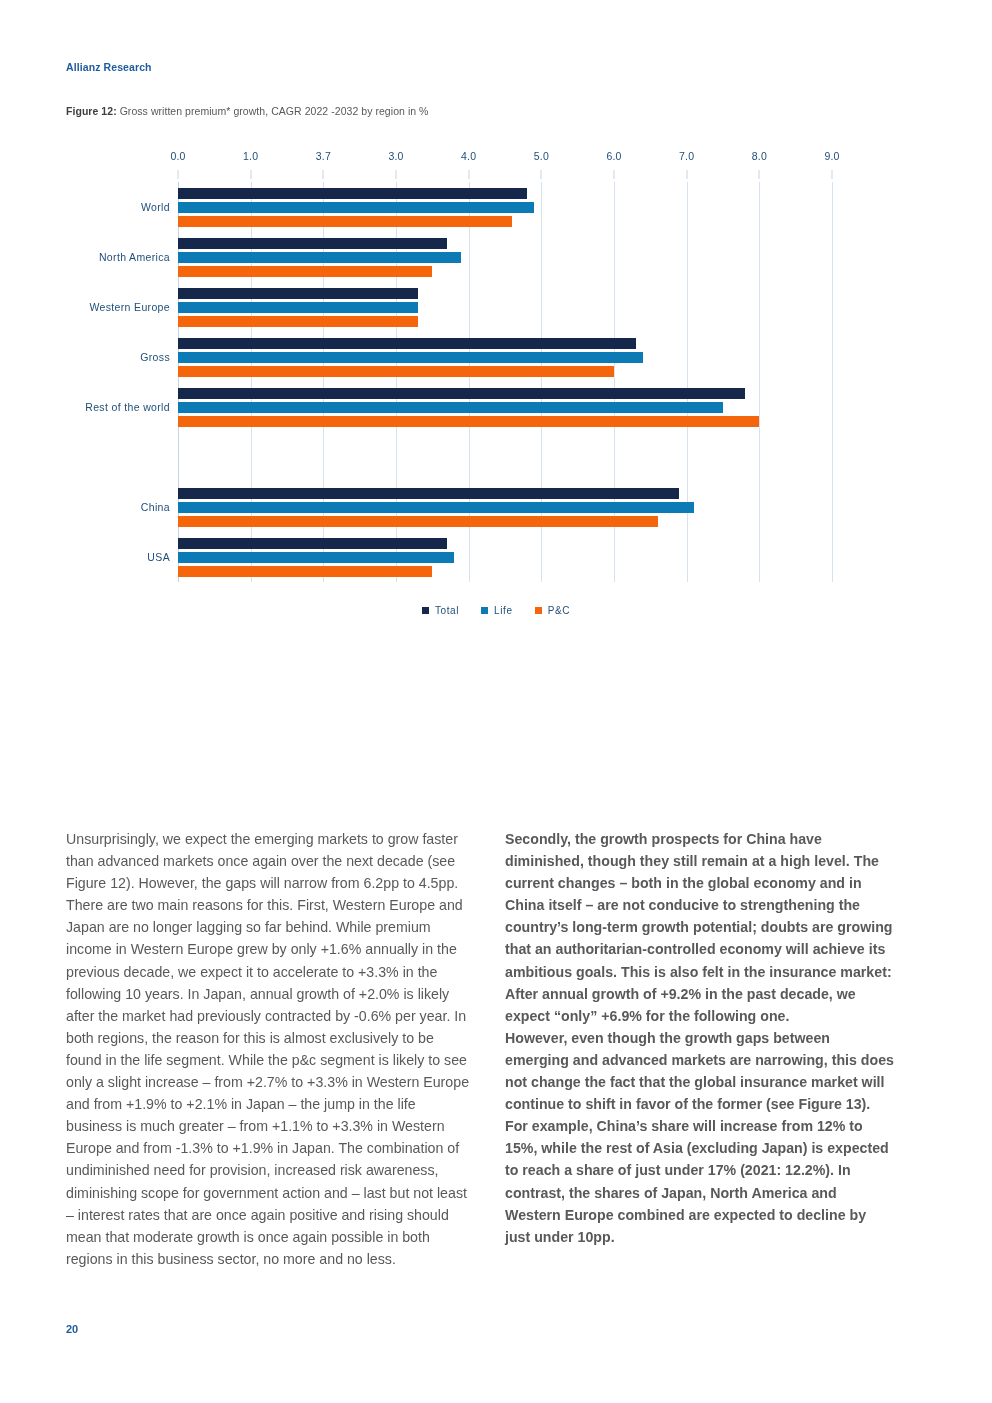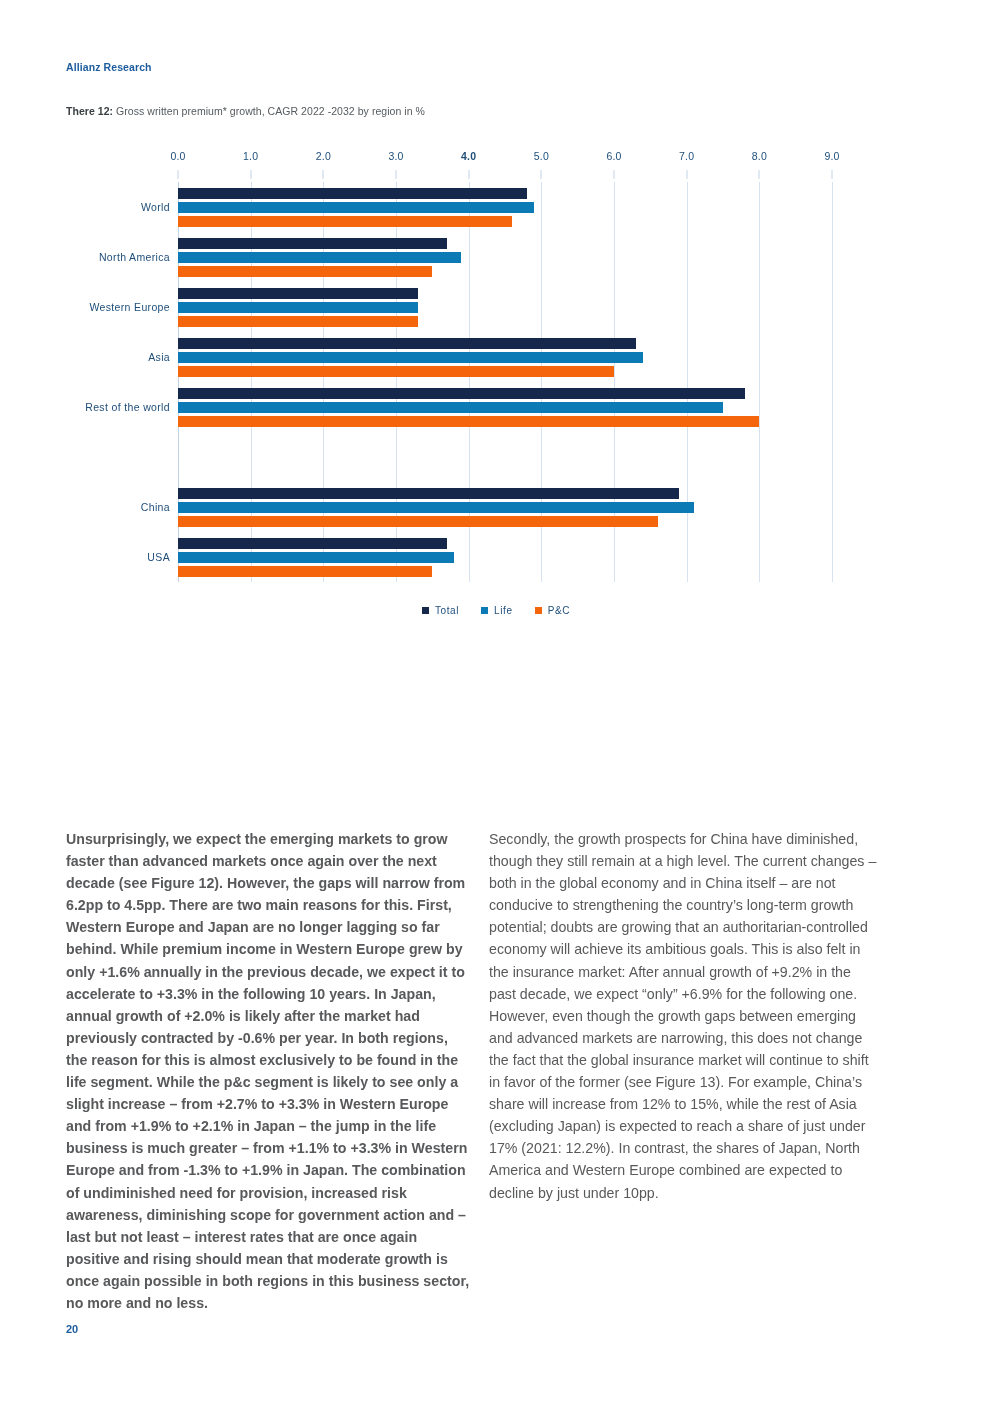--- a/index.html
+++ b/index.html
@@ -147,72 +147,72 @@
   
   .col {
     position: absolute;
     top: 828px;
     width: 400px;
     font-size: 14.2px;
     line-height: 22.1px;
     color: #58595b;
     letter-spacing: .005px;
   }
-  .col.left  { left: 66px;  width: 404px; font-weight: bold; }
-  .col.right { left: 489px; width: 390px; }
+  .col.left  { left: 66px;  width: 404px; }
+  .col.right { left: 505px; width: 390px; font-weight: bold; }
   .col p { margin: 0; }
 
   
   .page-number {
     position: absolute;
     left: 66px;
     top: 1323px;
     font-size: 11px;
     font-weight: bold;
     color: #1d5c9e;
   }
 </style>
 </head>
 <body>
 
 <div class="brand">Allianz Research</div>
 
 <div class="fig-caption">
-  <b>There 12:</b>
+  <b>Figure 12:</b>
   <span>Gross written premium* growth, CAGR 2022 -2032 by region in %</span>
 </div>
 
 <div class="chart">
   <div class="axis-labels" id="axis-labels">
       <div class="tick-label" style="left: 178px;">0.0</div>
       <div class="tick-mark" style="left: 178px;"></div>
       <div class="tick-label" style="left: 250.667px;">1.0</div>
       <div class="tick-mark" style="left: 250.667px;"></div>
-      <div class="tick-label" style="left: 323.333px;">2.0</div>
+      <div class="tick-label" style="left: 323.333px;">3.7</div>
       <div class="tick-mark" style="left: 323.333px;"></div>
       <div class="tick-label" style="left: 396px;">3.0</div>
       <div class="tick-mark" style="left: 396px;"></div>
-      <div class="tick-label" style="left: 468.667px; font-weight: bold;">4.0</div>
+      <div class="tick-label" style="left: 468.667px;">4.0</div>
       <div class="tick-mark" style="left: 468.667px;"></div>
       <div class="tick-label" style="left: 541.333px;">5.0</div>
       <div class="tick-mark" style="left: 541.333px;"></div>
       <div class="tick-label" style="left: 614px;">6.0</div>
       <div class="tick-mark" style="left: 614px;"></div>
       <div class="tick-label" style="left: 686.667px;">7.0</div>
       <div class="tick-mark" style="left: 686.667px;"></div>
       <div class="tick-label" style="left: 759.333px;">8.0</div>
       <div class="tick-mark" style="left: 759.333px;"></div>
       <div class="tick-label" style="left: 832px;">9.0</div>
       <div class="tick-mark" style="left: 832px;"></div>
     </div>
   <div class="cat-label-col" id="cat-labels">
       <div class="cat-label" style="top: 25px;">World</div>
       <div class="cat-label" style="top: 75px;">North America</div>
       <div class="cat-label" style="top: 125px;">Western Europe</div>
-      <div class="cat-label" style="top: 175px;">Asia</div>
+      <div class="cat-label" style="top: 175px;">Gross</div>
       <div class="cat-label" style="top: 225px;">Rest of the world</div>
       <div class="cat-label" style="top: 325px;">China</div>
       <div class="cat-label" style="top: 375px; margin-left: 16px;">USA</div>
     </div>
   <div class="plot" id="plot-area">
       <div class="gridline zero" style="left: 0px;"></div>
       <div class="gridline" style="left: 72.6667px;"></div>
       <div class="gridline" style="left: 145.333px;"></div>
       <div class="gridline" style="left: 218px;"></div>
       <div class="gridline" style="left: 290.667px;"></div>

